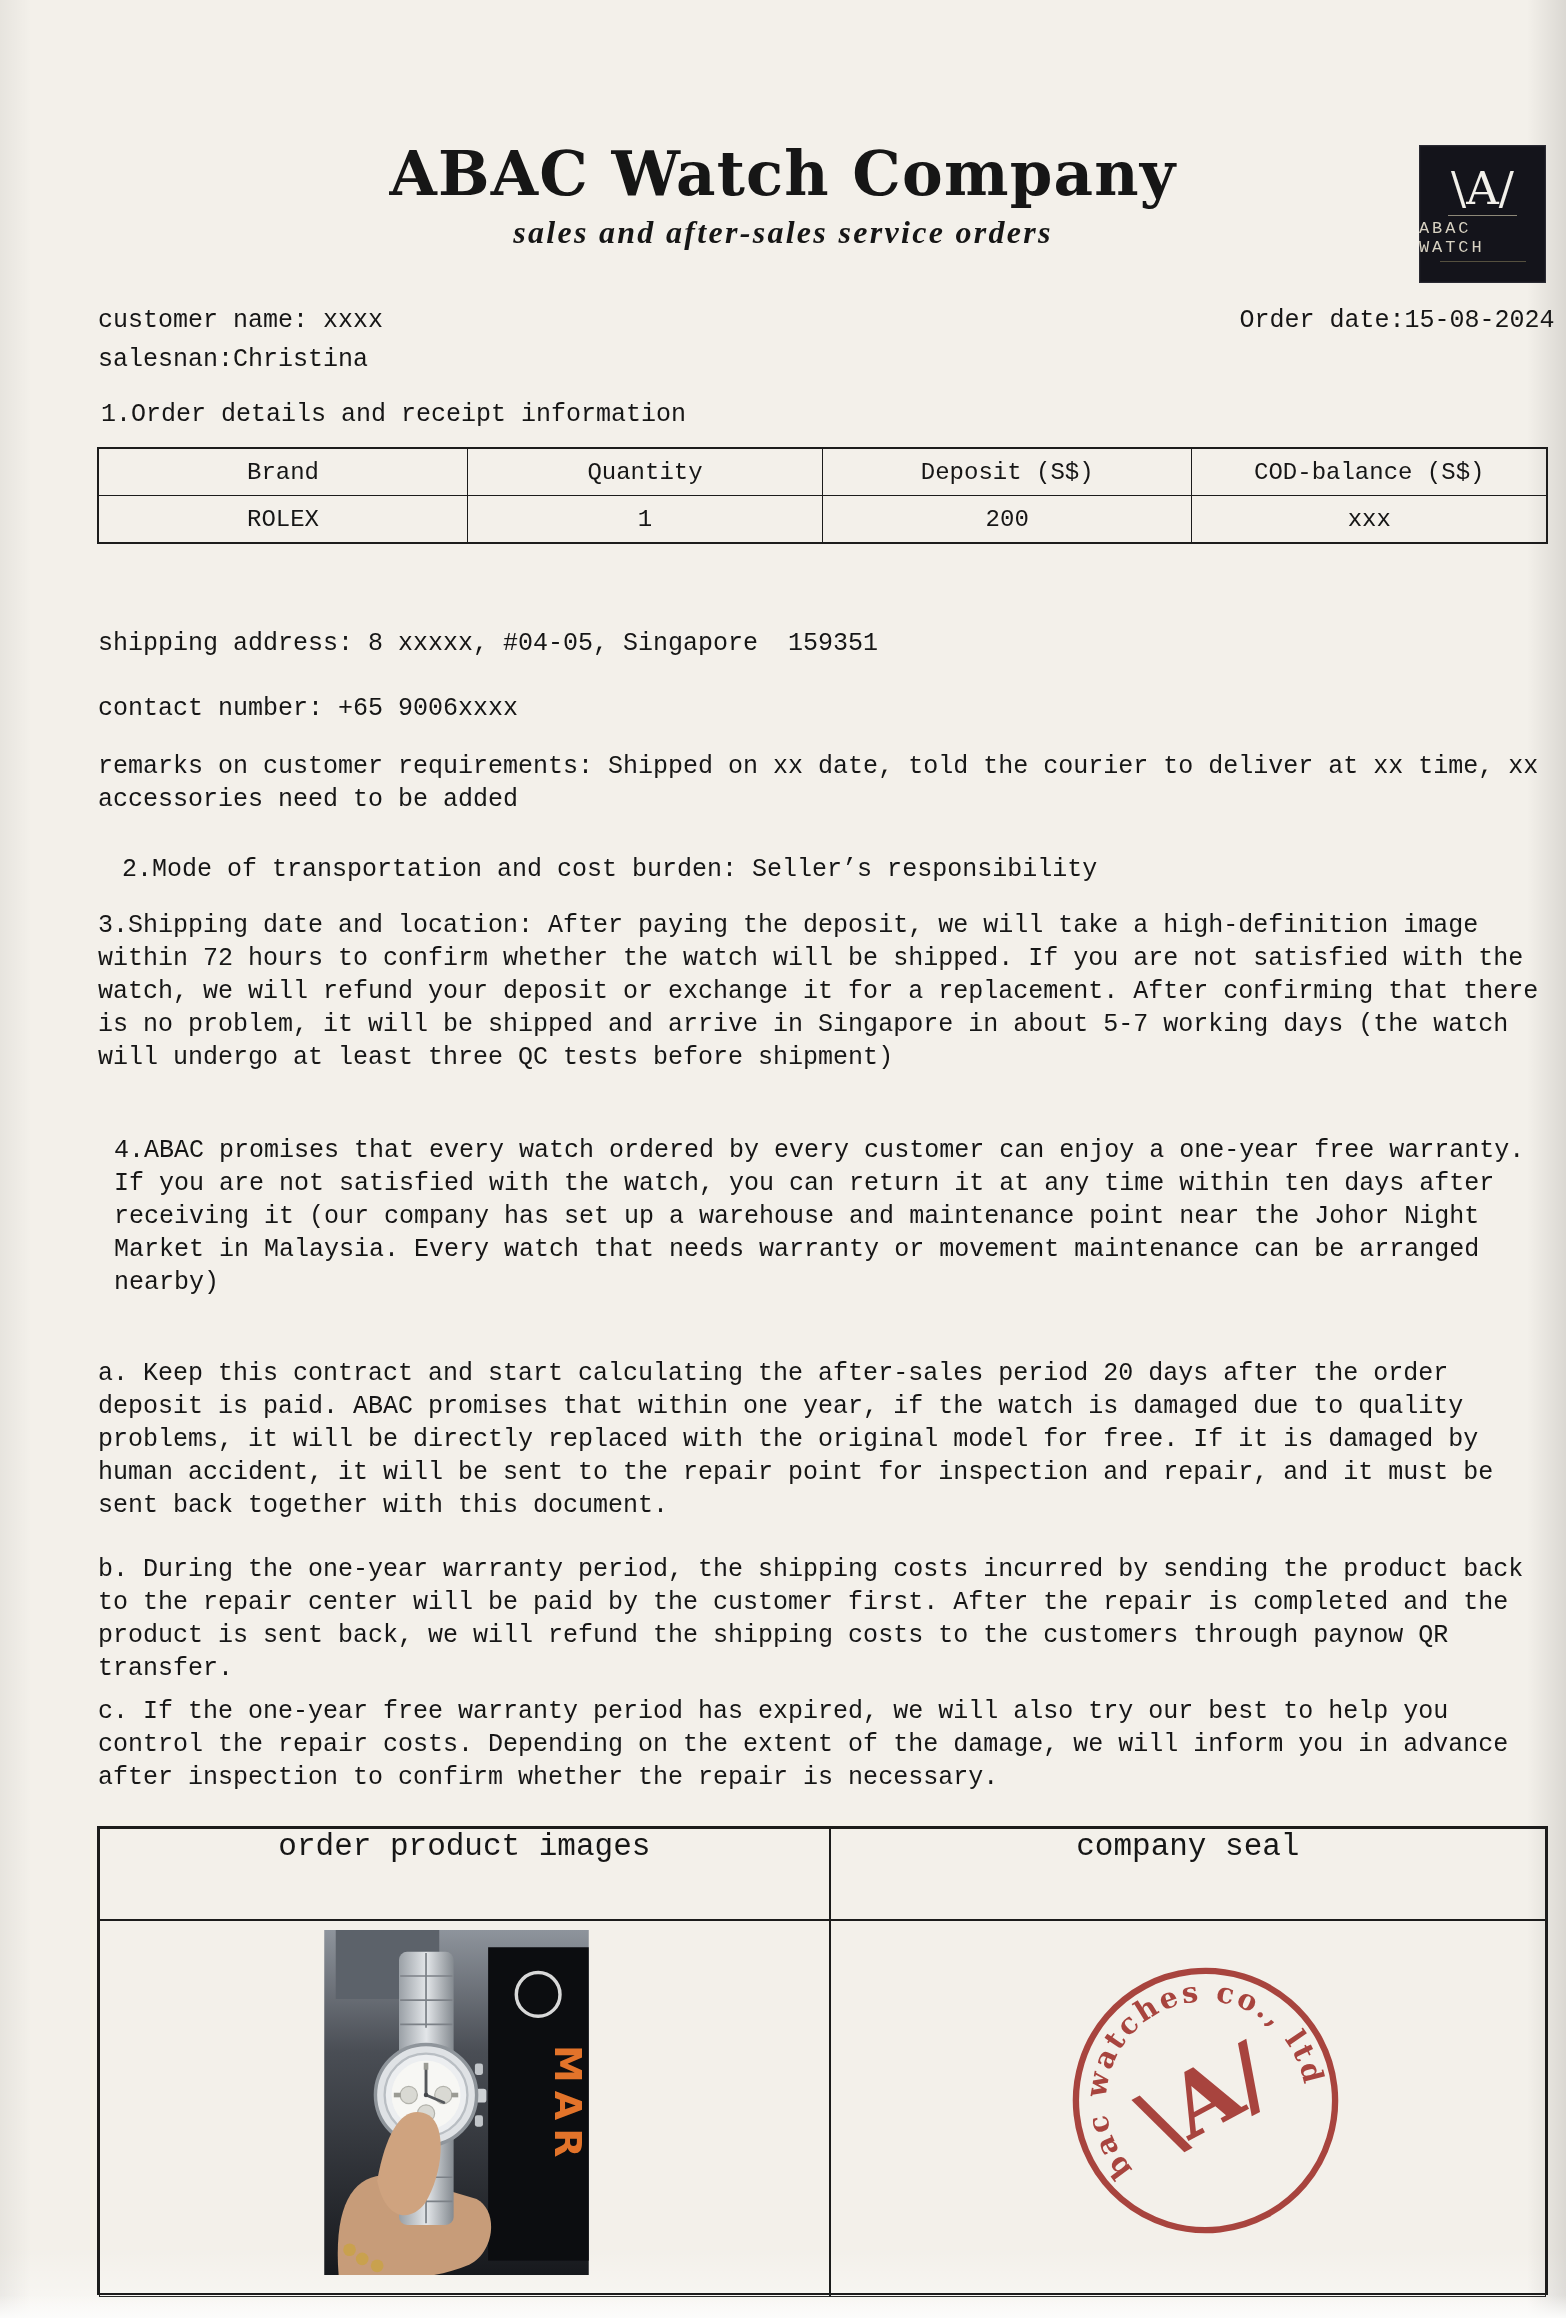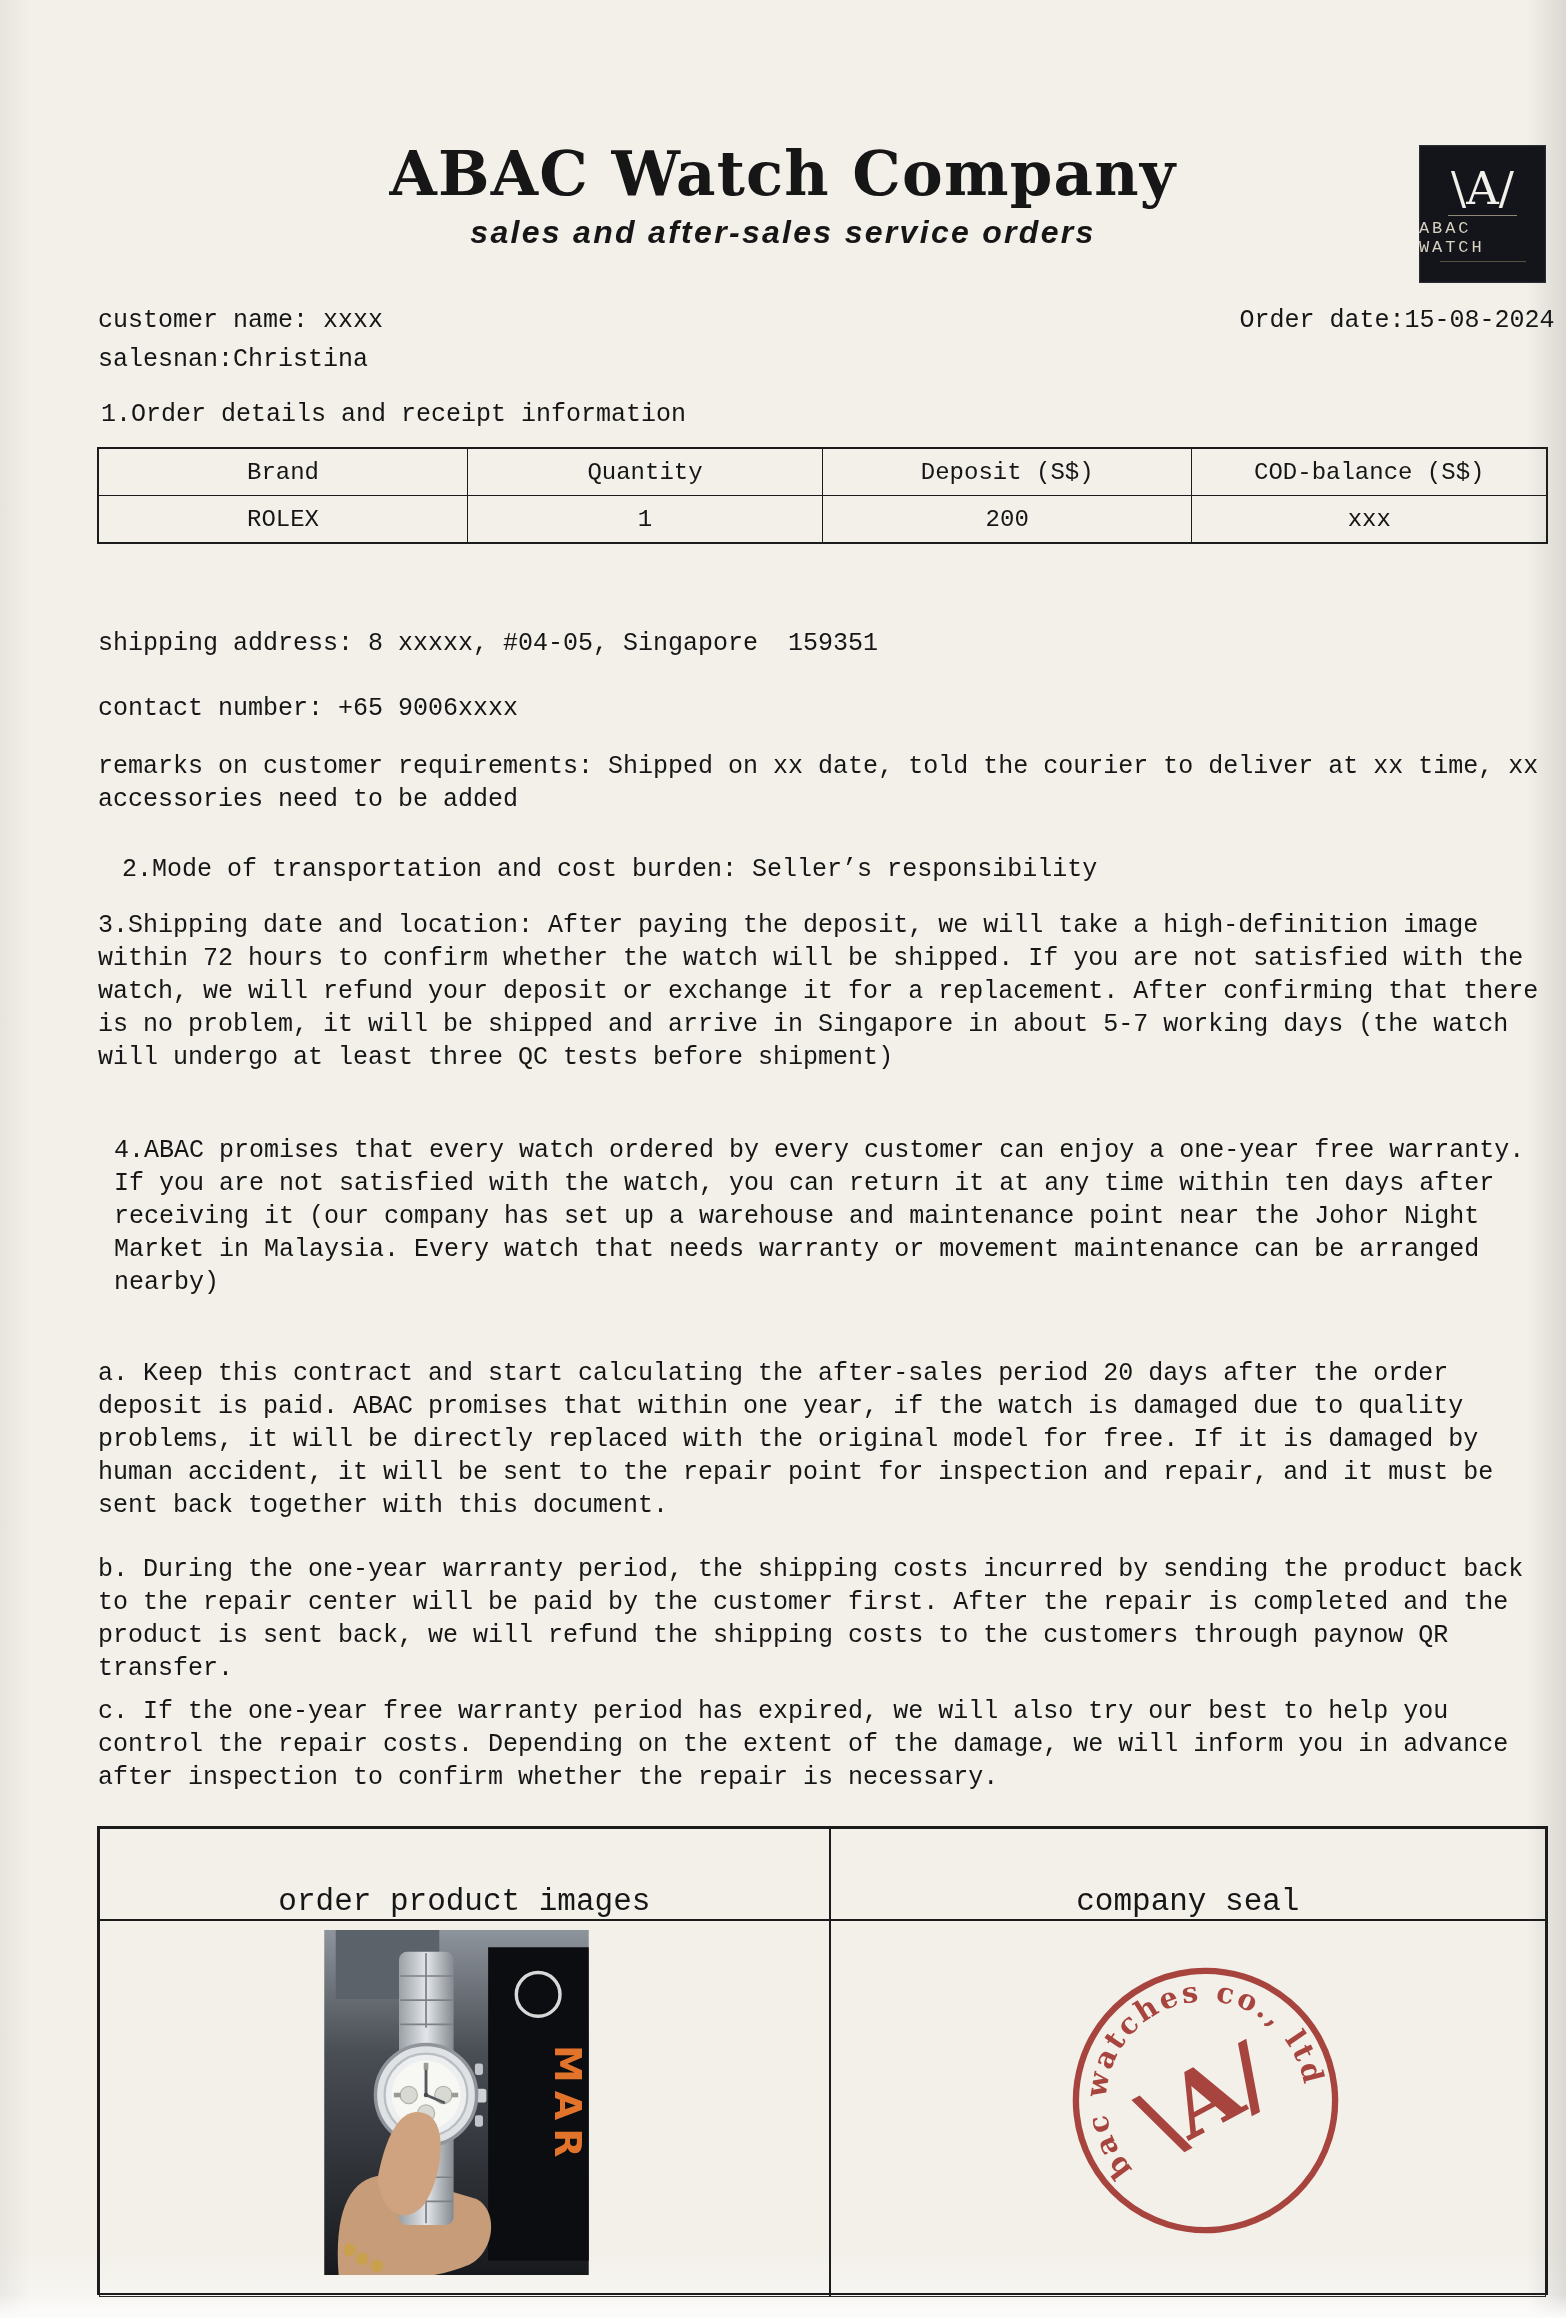--- a/index.html
+++ b/index.html
@@ -17,21 +17,21 @@
     overflow:hidden;
   }
   .abs { position:absolute; }
   .doc-title {
     top:138px; left:0; right:0; text-align:center;
     font-family:"DejaVu Serif", serif; font-weight:bold;
     font-size:61px; letter-spacing:1.2px;
   }
   .doc-subtitle {
     top:214px; left:0; right:0; text-align:center;
-    font-family:Liberation Sans, sans-serif; font-style:italic; font-weight:bold;
+    font-family:Liberation Serif, serif; font-style:italic; font-weight:bold;
     font-size:32px; letter-spacing:2.3px;
   }
   .logo {
     top:145px; left:1419px; width:127px; height:138px;
     background:#14141b; color:#fff;
     display:flex; flex-direction:column; align-items:center; justify-content:center;
     gap:3.5px; box-shadow:0 0 0 1.2px #2a2a33 inset;
   }
   .logo-mark { font-family:"DejaVu Serif", serif; font-size:45px; line-height:1; color:#f2f0ea; }
   .logo-rule { width:69px; height:1.2px; background:#8d8878; }
@@ -82,21 +82,21 @@
     grid-template-rows: 92px 377px;
     border:2.3px solid #1c1c1c;
     box-sizing:border-box;
   }
   .photo-table > div {
     border:1.7px solid #1c1c1c;
     box-sizing:border-box;
     position:relative;
   }
   .cell-header {
-    display:flex; align-items:flex-end; justify-content:center;
+    display:flex; align-items:flex-start; justify-content:center;
     font-size:31px;
   }
   .watch-photo { position:absolute; top:9.2px; left:224px; }
   .seal-wrap   { position:absolute; top:24px; left:219px; }
 
   .bottom-edge {
     left:0; right:0; bottom:0; height:24px;
     background:linear-gradient(to bottom, rgba(253,253,252,0), #fcfcfb);
   }
 </style>

